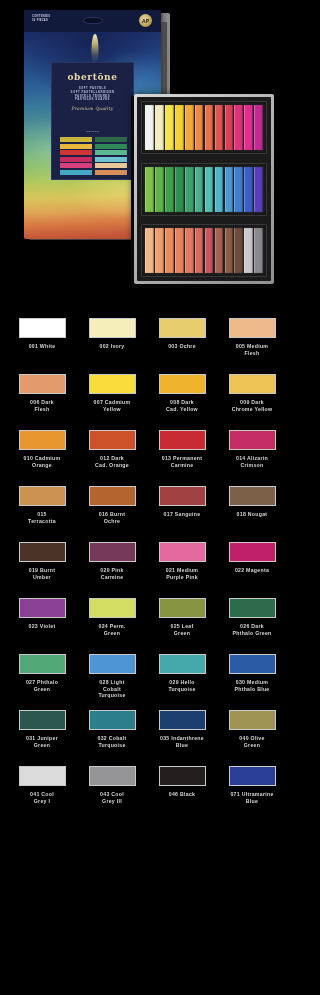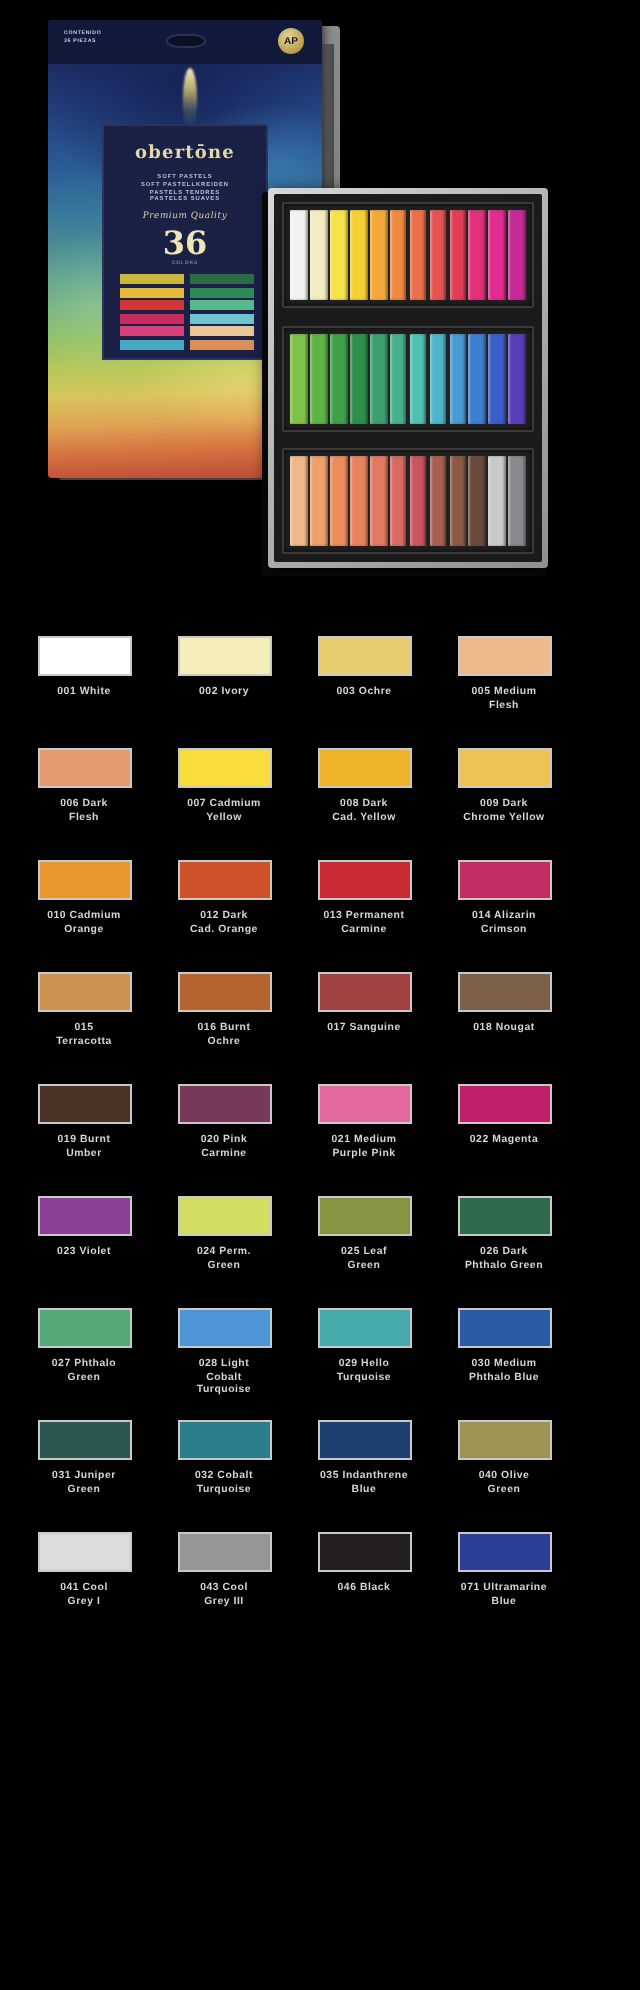--- a/index.html
+++ b/index.html
@@ -324,21 +324,20 @@
       <div class="hang-hole"></div>
     </div>
 
     <div class="label">
       <div class="brand">obertōne</div>
       <div class="label-lines">SOFT PASTELS
 SOFT PASTELLKREIDEN
 PASTELS TENDRES
 PASTELES SUAVES</div>
       <div class="premium">Premium Quality</div>
-      <div class="count">36</div>
       <div class="count-sub">COLORS</div>
       <div class="mini-grid">
         <div class="mini-col" id="mini-left">
             <div class="mini-sw" style="background: rgb(201, 182, 58);"></div>
             <div class="mini-sw" style="background: rgb(230, 185, 60);"></div>
             <div class="mini-sw" style="background: rgb(207, 53, 50);"></div>
             <div class="mini-sw" style="background: rgb(199, 42, 94);"></div>
             <div class="mini-sw" style="background: rgb(216, 64, 124);"></div>
             <div class="mini-sw" style="background: rgb(70, 169, 196);"></div>
           </div>

